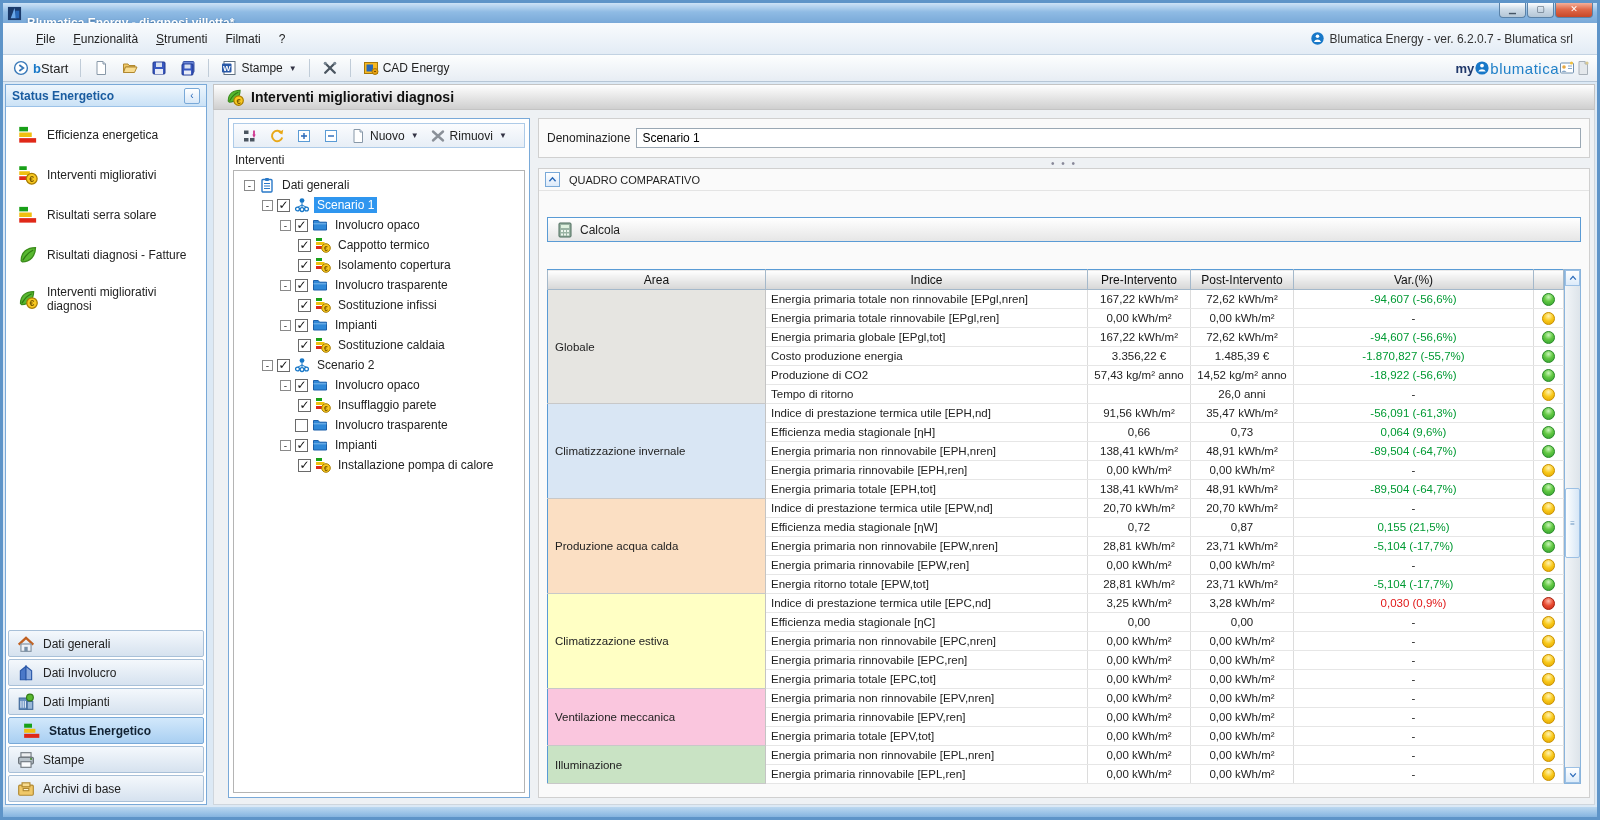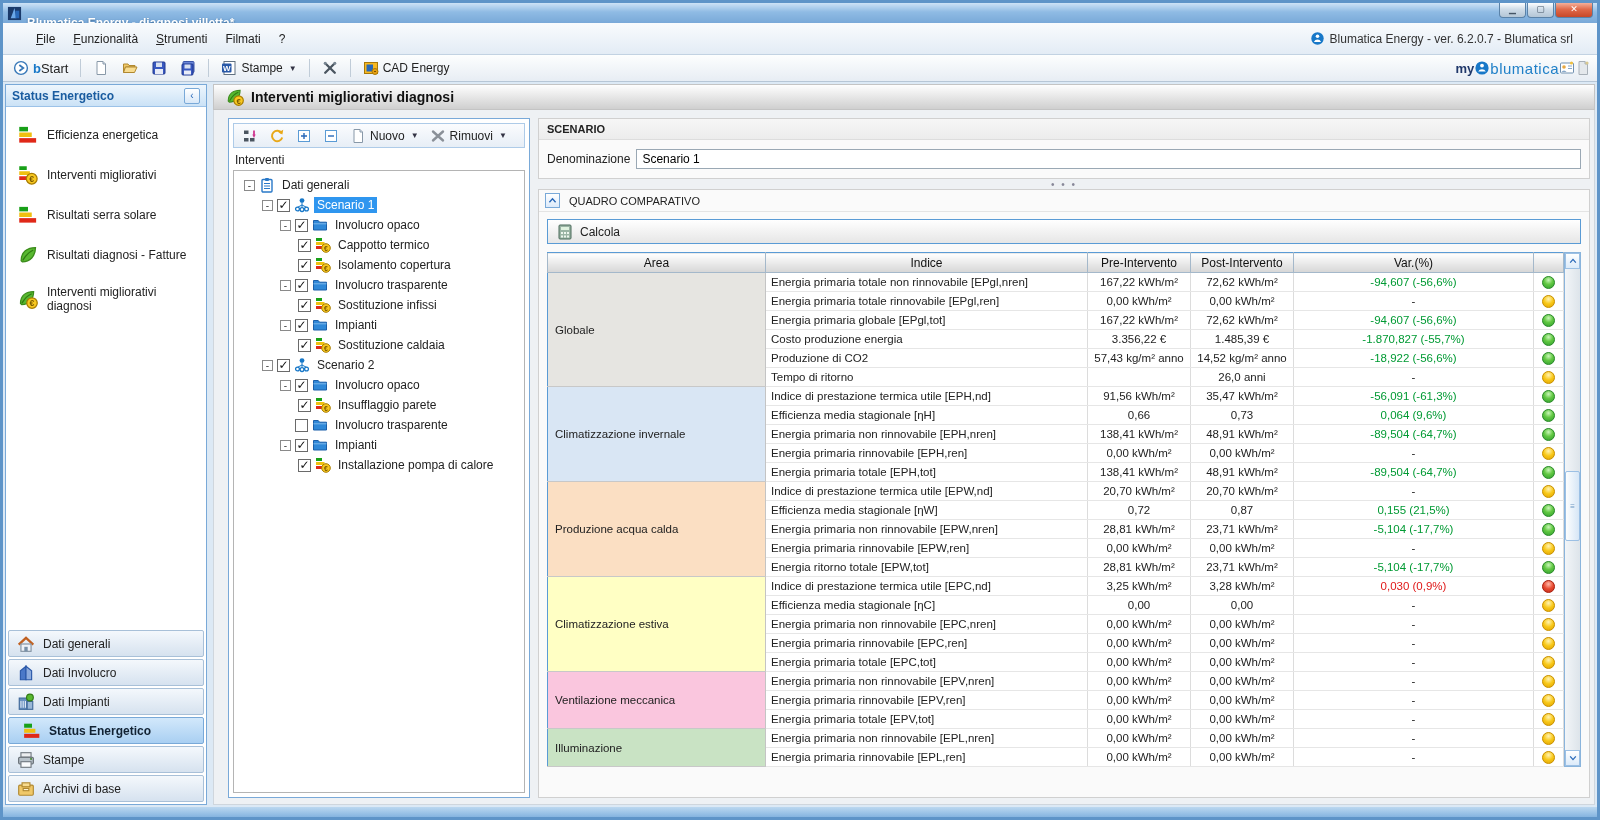--- a/index.html
+++ b/index.html
@@ -67,21 +67,21 @@
   .t-label { padding:1px 3px; }
   .t-label.sel { background:#2f96ef; color:#fff; }
 
   
   .right-panel { flex:1; display:flex; flex-direction:column; overflow:hidden; }
   .group { background:#fafafa; border:1px solid #d0d0d0; }
   .group-header { padding:4px 8px; background:linear-gradient(#f6f6f6,#ececec); border-bottom:1px solid #ddd; font-weight:bold; font-size:11px; color:#222; display:flex; align-items:center; gap:8px; }
   .scenario-body { padding:9px 8px; display:flex; align-items:center; gap:6px; }
   .field-input { flex:1; height:20px; border:1px solid #9aa8b4; background:#fff; padding:0 5px; font-size:12px; font-family:inherit; }
   .splitter { height:10px; display:flex; align-items:center; justify-content:center; color:#889; font-size:10px; letter-spacing:2px; }
-  .quadro { flex:1; display:flex; flex-direction:column; overflow:hidden; }
+  .quadro { flex:1; display:flex; flex-direction:column; overflow:hidden;gap:19px; }
   .quadro-header { padding:3px 6px; display:flex; align-items:center; gap:9px; background:#fafafa; border-bottom:1px solid #e4e4e4; font-size:11px; color:#222; flex:0 0 auto; }
   .collapse-btn { width:15px; height:15px; border:1px solid #79a9d8; background:linear-gradient(#fff,#dceafa); display:flex; align-items:center; justify-content:center; }
   .calcola-btn { margin:7px 8px; height:25px; border:1px solid #5a9bd5; background:linear-gradient(#ffffff,#e6e6e6); display:flex; align-items:center; gap:7px; padding:0 9px; font-size:12px; flex:0 0 auto; }
   .grid { margin:1px 8px 8px 8px; display:flex; align-items:flex-start; overflow:hidden; flex:0 0 auto; }
   table { border-collapse:collapse; table-layout:fixed; width:calc(100% - 17px); border:1px solid #5a9bd5; background:#fff; }
   th { height:20px; font-weight:normal; font-size:12px; background:linear-gradient(#ffffff,#d6d6d6); border:1px solid #a4b8ca; border-top:1px solid #5a9bd5; text-align:center; color:#111; }
   td { height:19px; font-size:11.5px; border-right:1px solid #dcdcdc; border-bottom:1px solid #e6e6e6; padding:0 5px; background:#fff; overflow:hidden; white-space:nowrap; }
   td.area-cell { border-right:1px solid #c4c4c4; border-bottom:1px solid #c8c8c8; vertical-align:middle; padding-left:7px; }
   td.ind { text-align:left; }
   td.num, td.var { text-align:center; }
@@ -658,23 +658,20 @@
                     <text x="11" y="13.6" font-size="7" text-anchor="middle" fill="#7a5a00" font-weight="bold" font-family="sans-serif">€</text>
                   </svg>
                 </span>
                 <span class="t-label">Installazione pompa di calore</span>
               </div>
             </div>
         </div>
 
         <div class="right-panel">
           <div class="group">
-            <div class="group-header">
-              <span>SCENARIO</span>
-            </div>
             <div class="scenario-body">
               <span>Denominazione</span>
               <input class="field-input" type="text" value="Scenario 1" style="">
             </div>
           </div>
 
           <div class="splitter">• • •</div>
 
           <div class="group quadro">
             <div class="quadro-header">

